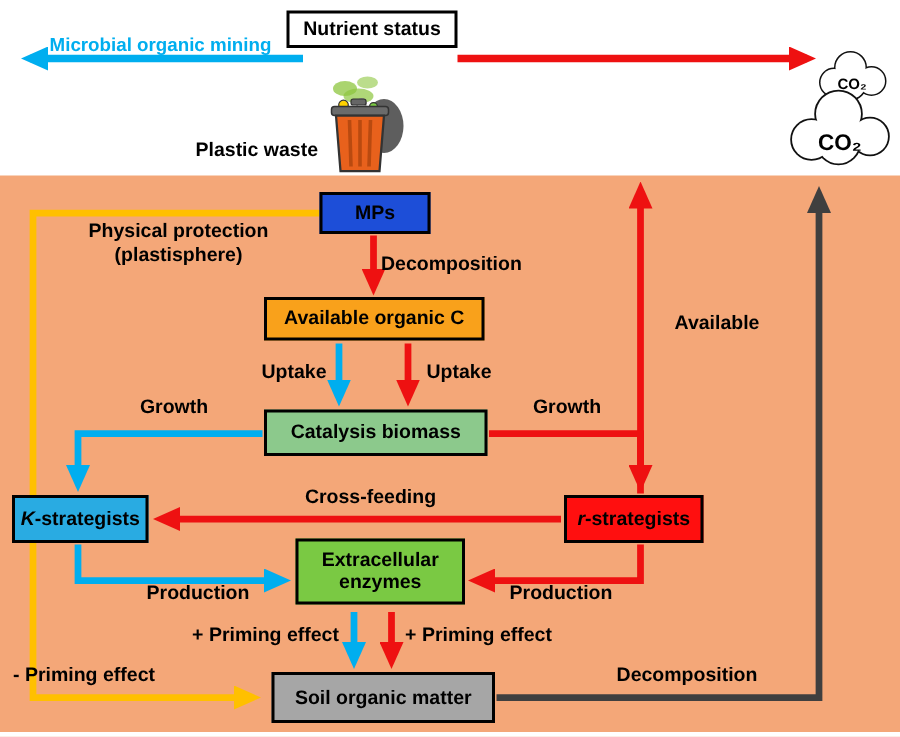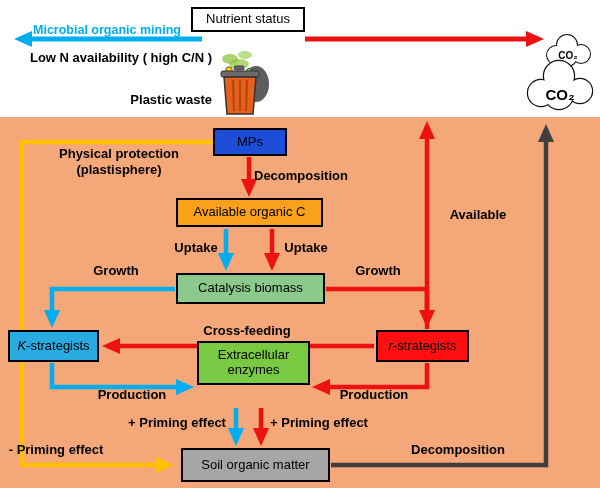--- a/index.html
+++ b/index.html
@@ -2,36 +2,36 @@
 <html><head>
 <meta charset="utf-8">
 <style>
   * { margin:0; padding:0; box-sizing:border-box; }
   html,body { background:#ffffff; font-family:"Liberation Sans", sans-serif; }
   .stage { position:relative; width:600px; height:491px; background:#ffffff; overflow:hidden; }
   .salmon { position:absolute; left:0; top:117px; width:600px; height:371px; background:#F4A778; }
   svg.arrows { position:absolute; left:0; top:0; width:600px; height:491px; pointer-events:none; }
 
   .box { position:absolute; border:2px solid #000; display:flex; align-items:center; justify-content:center;
-         text-align:center; font-weight:normal; font-size:13px; color:#000; line-height:1.15; white-space:pre-line; }
+         text-align:center; font-weight:bold; font-size:13px; color:#000; line-height:1.15; white-space:pre-line; }
   .lbl { position:absolute; font-weight:bold; font-size:13px; color:#000; text-align:center; line-height:1.2; white-space:pre-line; }
 
   #nutrient-box { left:191px; top:7px; width:114px; height:25px; background:#fff; }
   #left-title  { left:12px;  top:23px; width:190px; color:#00AEEF; font-size:12.5px; }
   #right-title { left:332px; top:23px; width:190px; color:#EE1111; font-size:12.5px; }
   #left-sub    { left:4px;   top:50px; width:234px; }
   #right-sub   { left:314px; top:50px; width:238px; }
   #plastic-waste { left:108px; top:92px; width:104px; text-align:right; }
 
   #mps      { left:213px; top:128px; width:74px;  height:28px; background:#1d4ed8; }
   #aoc      { left:176px; top:198px; width:147px; height:29px; background:#F9A11B; }
   #biomass  { left:176px; top:273px; width:149px; height:31px; background:#8CC98C; }
   #kbox     { left:8px;   top:330px; width:91px;  height:32px; background:#29ABE2; }
   #rbox     { left:376px; top:330px; width:93px;  height:32px; background:#FF0F0F; }
-  #enzymes  { left:197px; top:341px; width:113px; height:44px; background:#7AC943; }
+  #enzymes  { left:197px; top:359px; width:113px; height:44px; background:#7AC943; }
   #som      { left:181px; top:448px; width:149px; height:34px; background:#A6A6A6; }
 
   #lbl-decomp-top  { left:254px; top:168px; width:112px; text-align:left; }
   #lbl-physical    { left:36px;  top:146px; width:166px; }
   #lbl-uptake-l    { left:170px; top:240px; width:52px; }
   #lbl-uptake-r    { left:280px; top:240px; width:52px; }
   #lbl-growth-l    { left:86px;  top:263px; width:60px; }
   #lbl-growth-r    { left:348px; top:263px; width:60px; }
   #lbl-crossfeed   { left:188px; top:323px; width:118px; }
   #lbl-catalysis   { left:440px; top:207px; width:76px; }
@@ -91,21 +91,20 @@
 
     <polyline points="52,363 52,387 188,387" fill="none" stroke="#00AEEF" stroke-width="4.5" marker-end="url(#mB)"></polyline>
     <polyline points="427,363 427,387 318,387" fill="none" stroke="#EE1111" stroke-width="4.5" marker-end="url(#mR)"></polyline>
 
     <line x1="236" y1="408" x2="236" y2="440" stroke="#00AEEF" stroke-width="4.5" marker-end="url(#mB)"></line>
     <line x1="261" y1="408" x2="261" y2="440" stroke="#EE1111" stroke-width="4.5" marker-end="url(#mR)"></line>
   </svg>
 
   <div class="box" id="nutrient-box">Nutrient status</div>
   <div class="lbl" id="left-title">Microbial organic mining</div>
-  <div class="lbl" id="left-sub">Low N availability ( high C/N )</div>
   <div class="lbl" id="plastic-waste">Plastic waste</div>
 
   <svg class="deco" id="bin-svg" viewBox="0 0 60 68">
     <ellipse cx="44" cy="34" rx="13" ry="18" fill="#4D4D4D" opacity="0.9"></ellipse>
     <ellipse cx="18" cy="9" rx="8" ry="5" fill="#8DC63F" opacity="0.75"></ellipse>
     <ellipse cx="33" cy="5" rx="7" ry="4" fill="#8DC63F" opacity="0.6"></ellipse>
     <ellipse cx="27" cy="14" rx="10" ry="5" fill="#8DC63F" opacity="0.7"></ellipse>
     <circle cx="17" cy="20" r="3.2" fill="#FFD200" stroke="#333" stroke-width="0.8"></circle>
     <circle cx="29" cy="19" r="3.2" fill="#FFFFFF" stroke="#999" stroke-width="0.8"></circle>
     <circle cx="37" cy="21" r="2.6" fill="#7AC943" stroke="#333" stroke-width="0.8"></circle>

